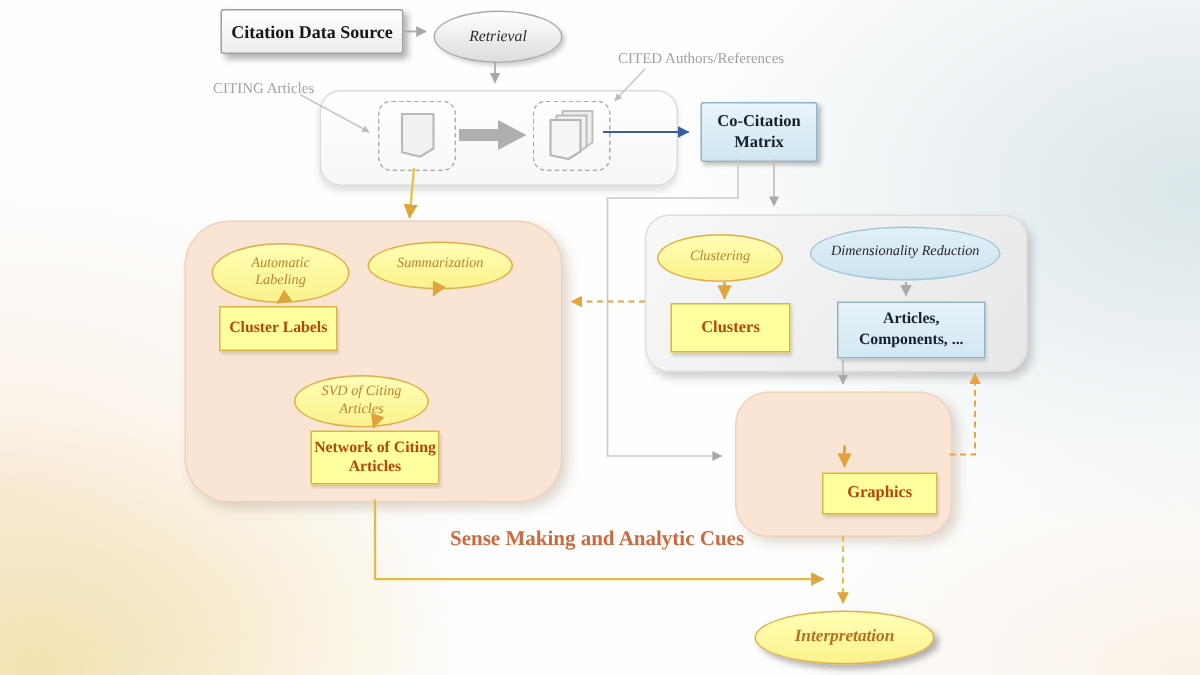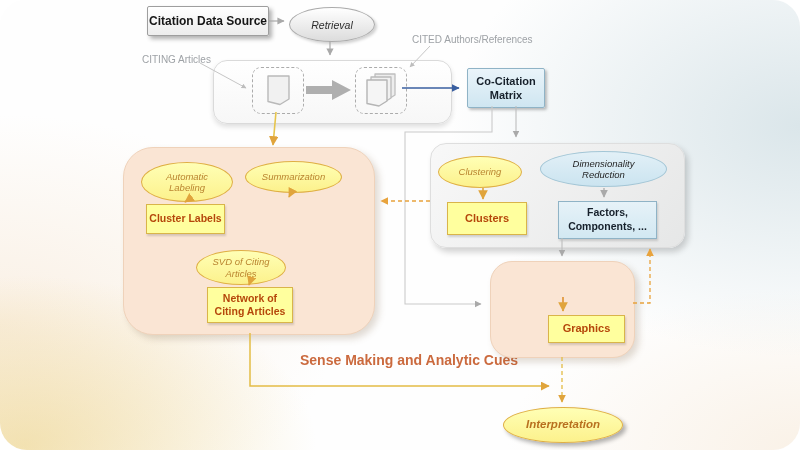--- a/index.html
+++ b/index.html
@@ -1,25 +1,24 @@
 <!DOCTYPE html>
 <html><head>
 <meta charset="utf-8">
 <style>
   html,body { margin:0; padding:0; background:#fff; }
   .stage {
     position:relative; width:800px; height:450px; overflow:hidden;
-    font-family:Liberation Sans, sans-serif;
+    font-family:Liberation Serif, serif;
     background:
       radial-gradient(ellipse 430px 250px at 3% 99%, rgba(233,203,112,0.50), rgba(233,203,112,0) 68%),
       radial-gradient(ellipse 480px 300px at 0% 72%, rgba(246,228,206,0.55), rgba(246,228,206,0) 70%),
       radial-gradient(ellipse 500px 330px at 100% 28%, rgba(210,224,229,0.80), rgba(210,224,229,0) 70%),
       radial-gradient(ellipse 420px 230px at 100% 100%, rgba(246,231,212,0.55), rgba(246,231,212,0) 70%),
       #FEFEFE;
-    border-radius: 27px;
   }
   .abs { position:absolute; }
   .ctr { display:flex; align-items:center; justify-content:center; text-align:center; }
 
   
   .box-source { left:147px; top:6px; width:120px; height:28px;
     background:linear-gradient(#ffffff,#ededed); border:1px solid #9e9e9e; border-radius:2px;
     box-shadow:3px 3px 4px rgba(0,0,0,0.30); font-weight:bold; font-size:12px; color:#161616; }
   .ell-retrieval { left:289px; top:7px; width:84px; height:33px; border-radius:50%;
     background:linear-gradient(#ffffff,#dcdcdc); border:1px solid #ababab;
@@ -116,21 +115,21 @@
   <div class="abs ctr yell e-summ node">Summarization</div>
   <div class="abs ctr ybox b-clusterlabels node">Cluster Labels</div>
   <div class="abs ctr ybox b-network node">Network of Citing Articles</div>
   <div class="abs ctr yell e-svd node">SVD of Citing Articles</div>
   <div class="abs lbl-categorization">Categorization</div>
 
   <div class="abs panel-aggregation panel"></div>
   <div class="abs ctr yell e-clust node">Clustering</div>
   <div class="abs ctr ybox b-clusters node">Clusters</div>
   <div class="abs ctr e-dim node">Dimensionality Reduction</div>
-  <div class="abs ctr b-factors node">Factors, Components, ...</div>
+  <div class="abs ctr b-factors node">Articles, Components, ...</div>
   <div class="abs lbl-aggregation">Aggregation</div>
 
   <div class="abs panel-visualization panel"></div>
   <div class="abs ctr ybox b-graphics node">Graphics</div>
 
   <div class="abs lbl-sense">Sense Making and Analytic Cues</div>
   <div class="abs ctr yell e-interp node">Interpretation</div>
 
   <svg class="abs overlay" viewBox="0 0 800 450">
     <defs>

